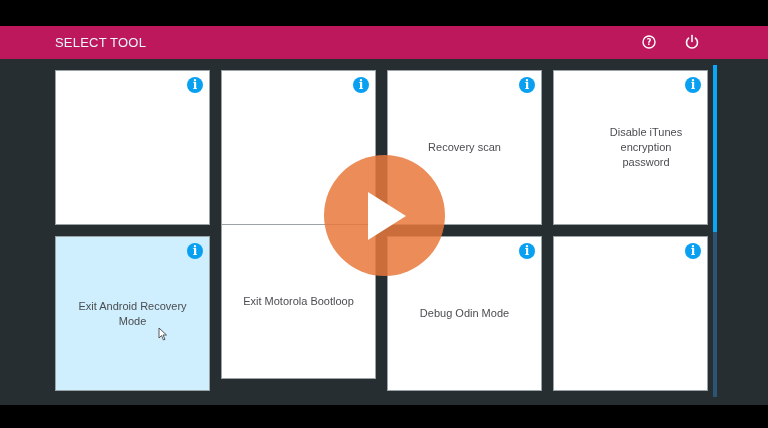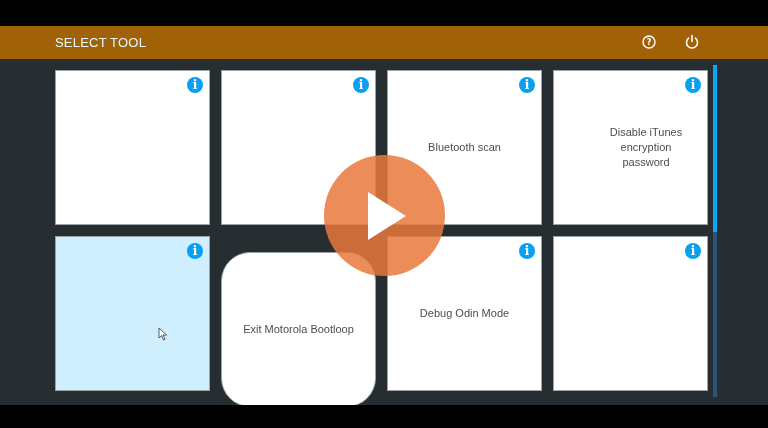--- a/index.html
+++ b/index.html
@@ -1,19 +1,19 @@
 <!DOCTYPE html>
 <html><head>
   <meta charset="utf-8">
   <style>
     * { box-sizing: border-box; margin: 0; padding: 0; }
     html, body { width: 768px; height: 428px; background: #000; overflow: hidden; font-family: "Liberation Sans", "DejaVu Sans", sans-serif; }
     .screen { position: relative; width: 768px; height: 428px; background: #000; }
     .topbar-black { position: absolute; left: 0; top: 0; width: 768px; height: 26px; background: #000; }
-    .header { position: absolute; left: 0; top: 26px; width: 768px; height: 33px; background: #a16207; }
+    .header { position: absolute; left: 0; top: 26px; width: 768px; height: 33px; background: #be185d; }
     .header-title { position: absolute; left: 55px; top: 9px; color: #eaf7ff; font-size: 13px; letter-spacing: 0.2px; }
     .header-btn { position: absolute; top: 7px; width: 18px; height: 18px; display: flex; align-items: center; justify-content: center; cursor: pointer; }
     .help-btn { left: 640px; }
     .power-btn { left: 683px; }
     .panel { position: absolute; left: 0; top: 59px; width: 768px; height: 346px; background: #262e32; }
     .bottombar-black { position: absolute; left: 0; top: 405px; width: 768px; height: 23px; background: #000; }
     .card { position: absolute; width: 155px; height: 155px; background: #ffffff; border: 1px solid #9aa3a8; display: flex; align-items: center; justify-content: center; text-align: center; cursor: pointer; }
     .card.selected { background: #cfeefe; }
     .card-label { color: #4a4d50; font-size: 11px; line-height: 15px; padding: 0 10px; }
     .info-icon { position: absolute; right: 6px; top: 6px; width: 16px; height: 16px; border-radius: 50%; background: #0aa0f2; color: #fff; font-family: "DejaVu Serif", serif; font-weight: bold; font-size: 12px; line-height: 16px; text-align: center; cursor: pointer; }
@@ -47,31 +47,32 @@
   <div class="panel"></div>
 
   <div class="card" style="left:55px; top:70px;">
     <span class="info-icon">i</span>
   </div>
   <div class="card" style="left:221px; top:70px;">
     <span class="info-icon">i</span>
   </div>
   <div class="card" style="left:387px; top:70px;">
     <span class="info-icon">i</span>
-    <span class="card-label">Bluetooth scan</span>
+    <span class="card-label">Recovery scan</span>
   </div>
   <div class="card" style="left:553px; top:70px;">
     <span class="info-icon">i</span>
     <span class="card-label" style="padding:0 18px;margin-left:31px;">Disable iTunes encryption password</span>
   </div>
 
   <div class="card selected" style="left:55px; top:236px;">
     <span class="info-icon">i</span>
+    <span class="card-label" style="padding:0 18px;">Exit Android Recovery Mode</span>
   </div>
-  <div class="card" style="left:221px; top:252px;border-radius:29px;">
+  <div class="card" style="left:221px; top:224px;">
     <span class="card-label">Exit Motorola Bootloop</span>
   </div>
   <div class="card" style="left:387px; top:236px;">
     <span class="info-icon">i</span>
     <span class="card-label">Debug Odin Mode</span>
   </div>
   <div class="card" style="left:553px; top:236px;">
     <span class="info-icon">i</span>
   </div>
 

